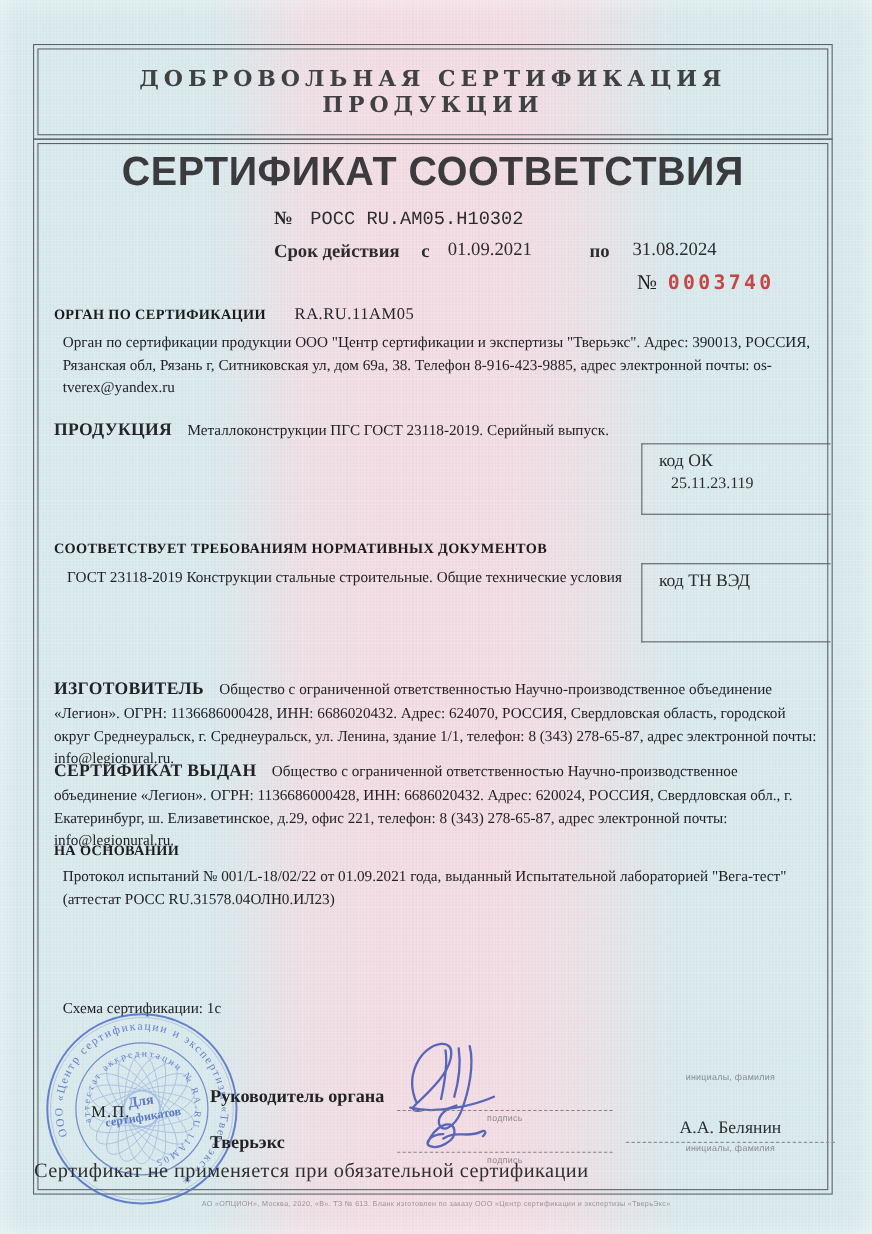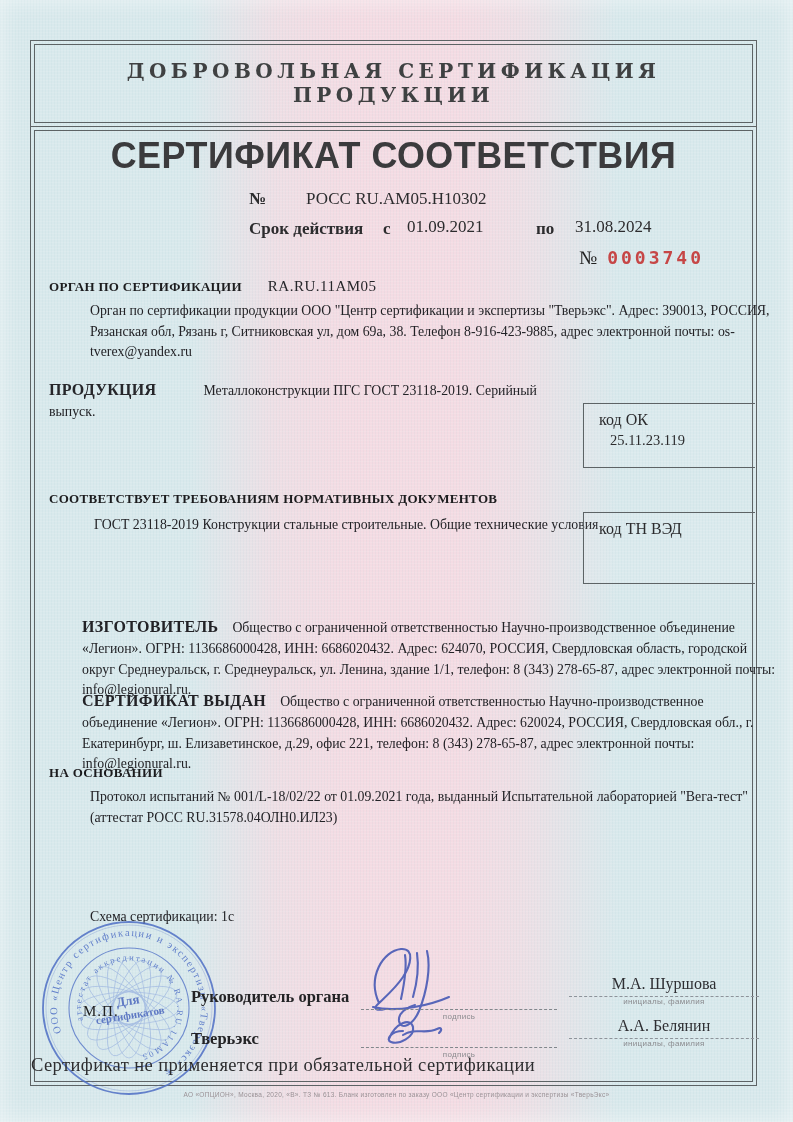--- a/index.html
+++ b/index.html
@@ -24,29 +24,29 @@
   .main-box{left:30px;top:126px;width:725px;height:958px;}
   .abs{position:absolute;}
   .doc-title{
     left:0;right:0;top:8px;text-align:center;
     font-family:"Liberation Sans", sans-serif;font-weight:bold;font-size:37px;
     color:#3b3b3d;transform:scaleX(.97);letter-spacing:0.5px;white-space:nowrap;
   }
   .serif17{font-size:17px;color:#2c2c2e;}
   .b{font-weight:bold;}
   .num-row{left:218px;top:62px;}
-  .num-row .val{margin-left:40px;}
+  .num-row .val{margin-left:16px;font-family:Liberation Mono, monospace;}
   .form-num-label{font-size:19px;color:#222;}
   .form-num-digits{
     font-family:"DejaVu Sans Mono", monospace;font-size:18px;font-weight:bold;
     letter-spacing:3px;margin-left:10px;
   }
   .sec-label{font-weight:bold;font-size:13px;letter-spacing:.3px;color:#1c1c1e;white-space:nowrap;}
   .sec-code{font-size:15px;margin-left:26px;font-weight:normal;letter-spacing:.5px;}
-  .para{font-size:13.8px;line-height:1.5;color:#222226;margin-left:33px;}
+  .para{font-size:13.8px;line-height:1.5;color:#222226;}
   .inline-label{font-weight:bold;font-size:16px;letter-spacing:.3px;margin-right:14px;}
   .code-box{border:1px solid #5d6365;border-right:none;background:rgba(255,255,255,.06);}
   .code-box .cb-label{font-size:16px;padding:7px 0 0 15px;color:#2c2c2e;}
   .code-box .cb-value{font-size:14.5px;padding:3px 0 0 26px;color:#2c2c2e;}
   .sig-role{font-weight:bold;font-size:16.5px;color:#232325;white-space:nowrap;}
   .sig-line{border-bottom:1px dashed #81878c;}
   .cap{font-size:8px;color:#8b8b8f;text-align:center;letter-spacing:.3px;font-family:"Liberation Sans",sans-serif;}
   .name-block{text-align:center;}
   .name-text{font-size:16px;color:#2e2e32;padding-bottom:3px;border-bottom:1px dashed #8d939a;}
   .mp{font-size:15px;color:#222;letter-spacing:1px;z-index:5;}
@@ -164,21 +164,20 @@
         <path d="M 24,64 C 48,70 82,62 100,54"></path>
         <path d="M 40,96 C 46,80 62,74 64,84 C 66,94 50,102 42,99 C 36,97 42,88 54,88"></path>
         <path d="M 54,92 C 66,84 76,92 88,86 C 92,84 94,86 90,90"></path>
       </g>
     </svg>
 
     <div class="abs sig-role" style="left:160px;top:860px;">Руководитель органа</div>
     <div class="abs sig-line" style="left:330px;top:856px;width:196px;height:26px;"></div>
     <div class="abs cap" style="left:330px;top:885px;width:196px;">подпись</div>
     <div class="abs name-block" style="left:538px;top:848px;width:190px;">
-      <div class="name-text">М.А. Шуршова</div>
       <div class="cap">инициалы, фамилия</div>
     </div>
 
     <div class="abs sig-role" style="left:160px;top:902px;">Тверьэкс</div>
     <div class="abs sig-line" style="left:330px;top:898px;width:196px;height:22px;"></div>
     <div class="abs cap" style="left:330px;top:923px;width:196px;">подпись</div>
     <div class="abs name-block" style="left:538px;top:890px;width:190px;">
       <div class="name-text">А.А. Белянин</div>
       <div class="cap">инициалы, фамилия</div>
     </div>

